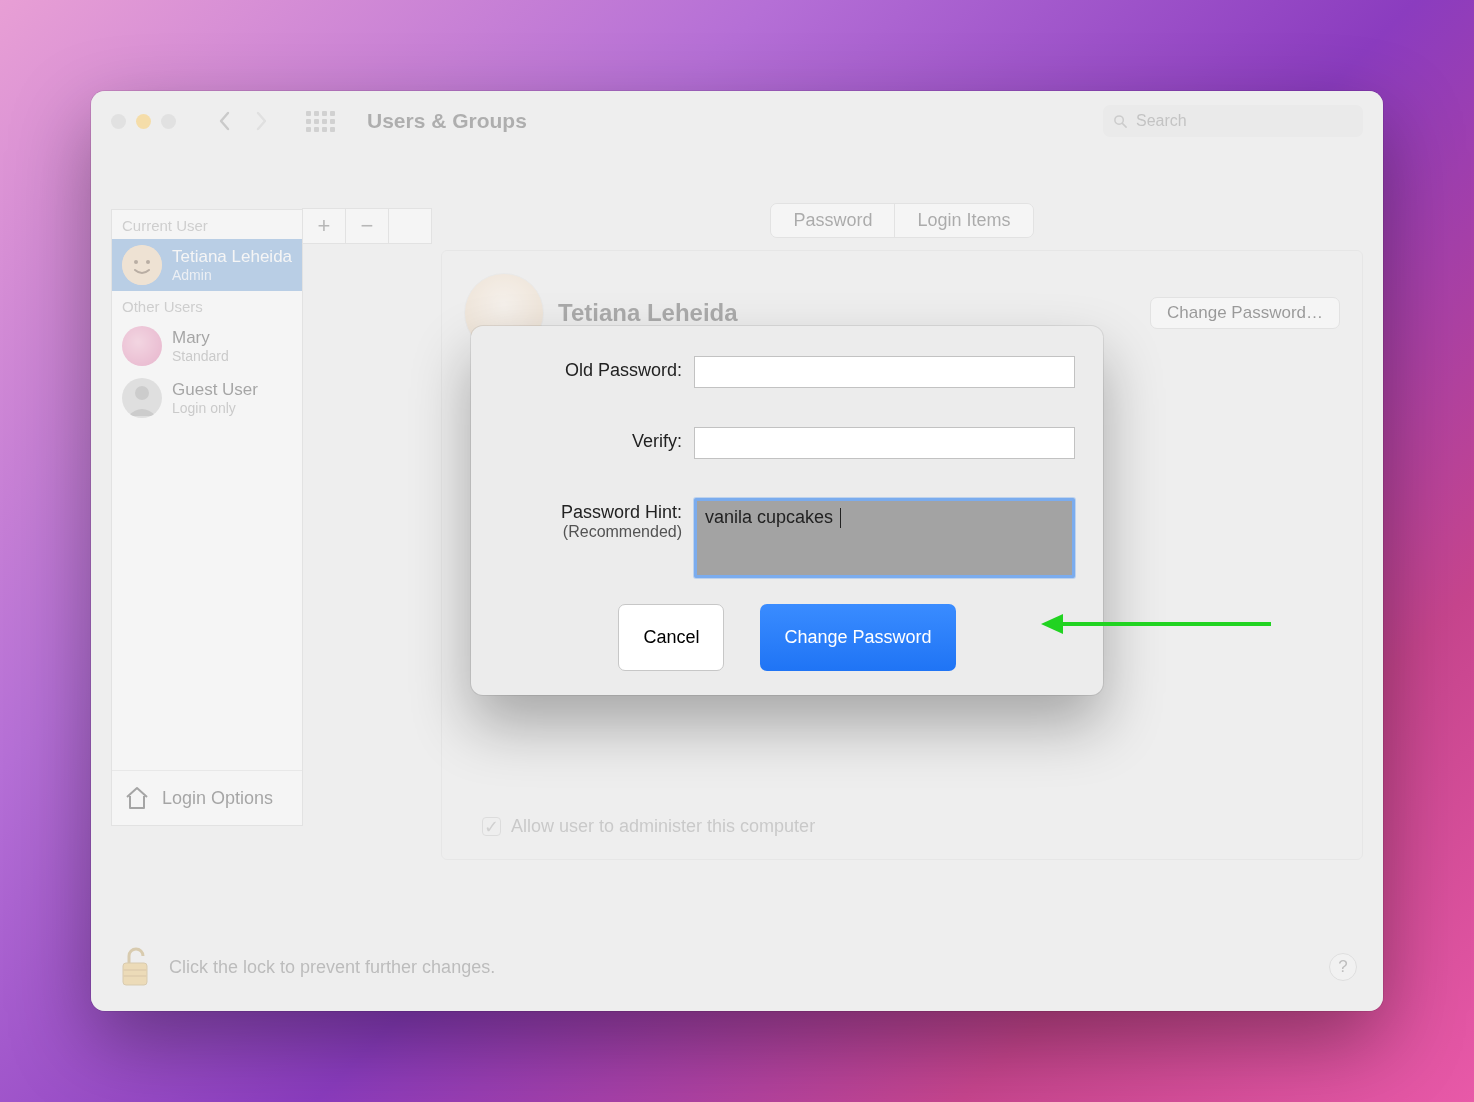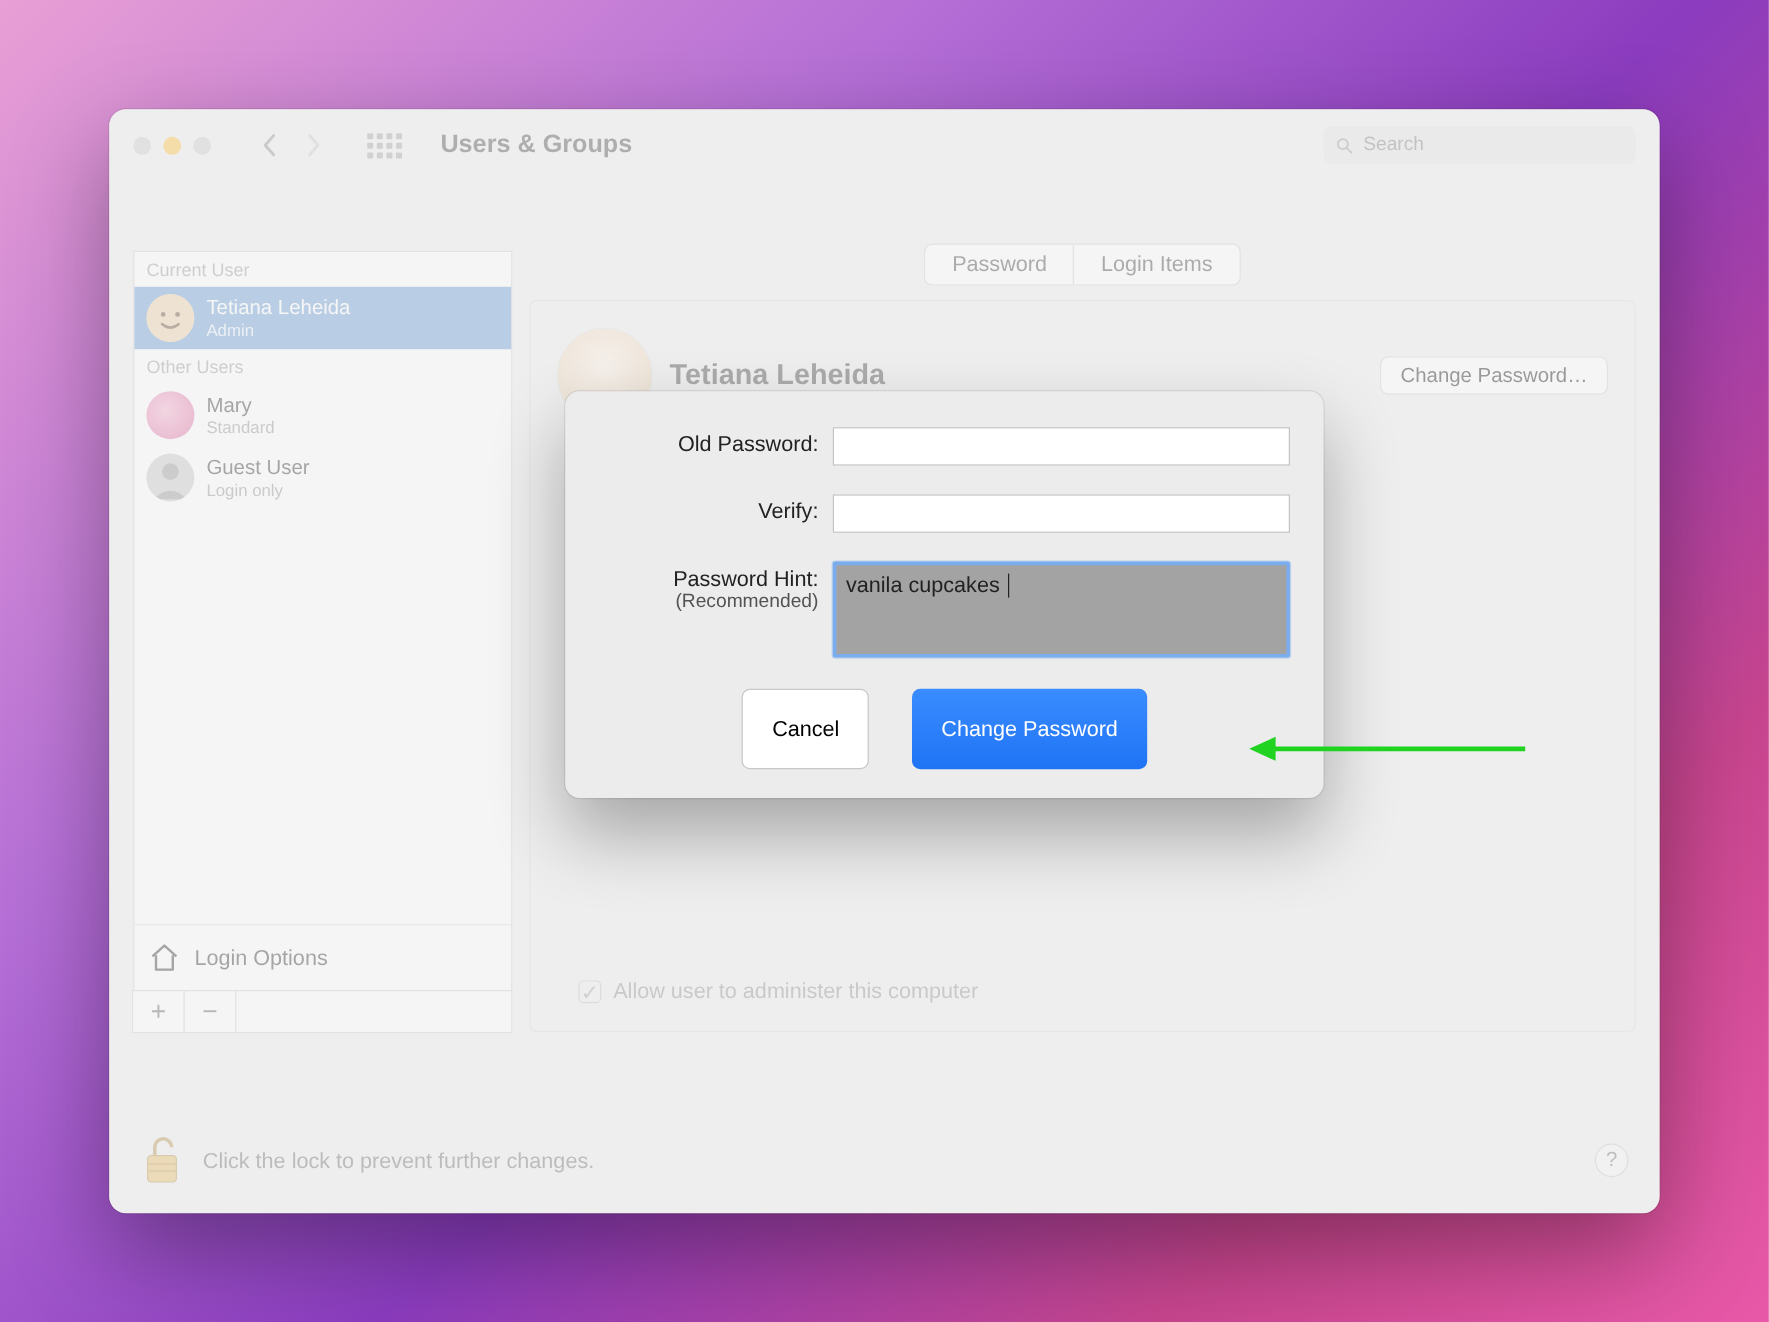--- a/index.html
+++ b/index.html
@@ -44,21 +44,21 @@
     .navbtns { display: flex; gap: 22px; margin-left: 30px; }
     .nav-arrow { width: 14px; height: 20px; color: #888; }
     .nav-arrow.dim { color: #c4c4c4; }
     .grid-icon { margin-left: 26px; display: grid; grid-template-columns: repeat(4, 5px); grid-template-rows: repeat(3, 5px); gap: 3px; }
     .grid-icon span { background: #9c9c9c; border-radius: 1px; }
     .title { margin-left: 20px; font-size: 21px; font-weight: 600; color: #3b3b3b; }
     .search { margin-left: auto; width: 260px; height: 32px; background: rgba(0,0,0,0.055); border-radius: 7px; display: flex; align-items: center; padding: 0 10px; gap: 8px; }
     .search svg { width: 15px; height: 15px; color: #8e8e8e; }
     .search input { border: none; background: transparent; font-size: 16px; color: #0f172a; flex: 1; outline: none; }
     .content { display: flex; padding: 0 20px; gap: 14px; height: calc(100% - 60px); }
-    .sidebar-panel { width: 316px; display: flex; flex-direction: column; margin-top: 58px; }
+    .sidebar-panel { width: 316px; display: flex; flex-direction: row; margin-top: 58px; }
     .userlist { border: 1px solid #c9c9c9; background: #fff; flex: 0 0 auto; height: 617px; display: flex; flex-direction: column; }
     .section-label { font-size: 15px; color: #939393; padding: 7px 10px 5px; }
     .user-row { display: flex; align-items: center; gap: 10px; padding: 6px 10px; }
     .user-row.selected { background: #5a94d3; color: #fff; }
     .avatar { width: 40px; height: 40px; border-radius: 50%; background: #ccc; display: flex; align-items: center; justify-content: center; overflow: hidden; flex-shrink: 0; }
     .avatar.pink { background: radial-gradient(circle at 40% 40%, #f7a7c8, #d84e8f); }
     .avatar.grey { background: #c3c3c3; }
     .avatar.cookie { background: radial-gradient(circle at 50% 45%, #fff2e4 0%, #e6c49c 60%); }
     .user-name { font-size: 17px; line-height: 1.15; }
     .user-role { font-size: 14px; }
@@ -91,21 +91,21 @@
     .modal {
       position: absolute;
       left: 380px; top: 235px;
       width: 632px;
       background: #ececec;
       border-radius: 12px;
       box-shadow: 0 30px 60px rgba(0,0,0,0.3), 0 0 0 1px rgba(0,0,0,0.08);
       padding: 30px 28px 24px;
       z-index: 100;
     }
-    .form-row { display: flex; align-items: flex-start; margin-bottom: 24px; }
+    .form-row { display: flex; align-items: flex-start; margin-bottom: 39px; }
     .form-label { width: 195px; text-align: right; font-size: 18px; color: #222; padding-right: 12px; padding-top: 4px; }
     .form-sublabel { font-size: 16px; color: #535353; display: block; }
     .form-input { flex: 1; height: 32px; border: 1px solid #c2c2c2; background: #fff; font-size: 17px; padding: 2px 8px; color: #222; }
     .form-textarea { flex: 1; height: 80px; border: 3px solid #7bacee; border-radius: 2px; background: #a3a3a3; font-size: 18px; padding: 6px 8px; color: #222; font-family: inherit; resize: none; outline: none; box-shadow: 0 0 0 1px rgba(123,172,238,0.4); }
     .key-icon { width: 20px; height: 24px; margin-left: 12px; color: #555; margin-top: 3px; }
     .modal-buttons { display: flex; justify-content: center; gap: 36px; margin-top: 26px; }
     .btn { padding: 6px 24px; border-radius: 7px; font-size: 18px; border: 1px solid #c7c7c7; background: #fff; }
     .btn.primary { background: linear-gradient(#3a8cff, #1f74f5); color: #fff; border: none; padding: 23px 24px; }
     .cursor {
       display: inline-block; width: 1px; height: 20px; background: #222; vertical-align: middle; margin-left: 2px;

